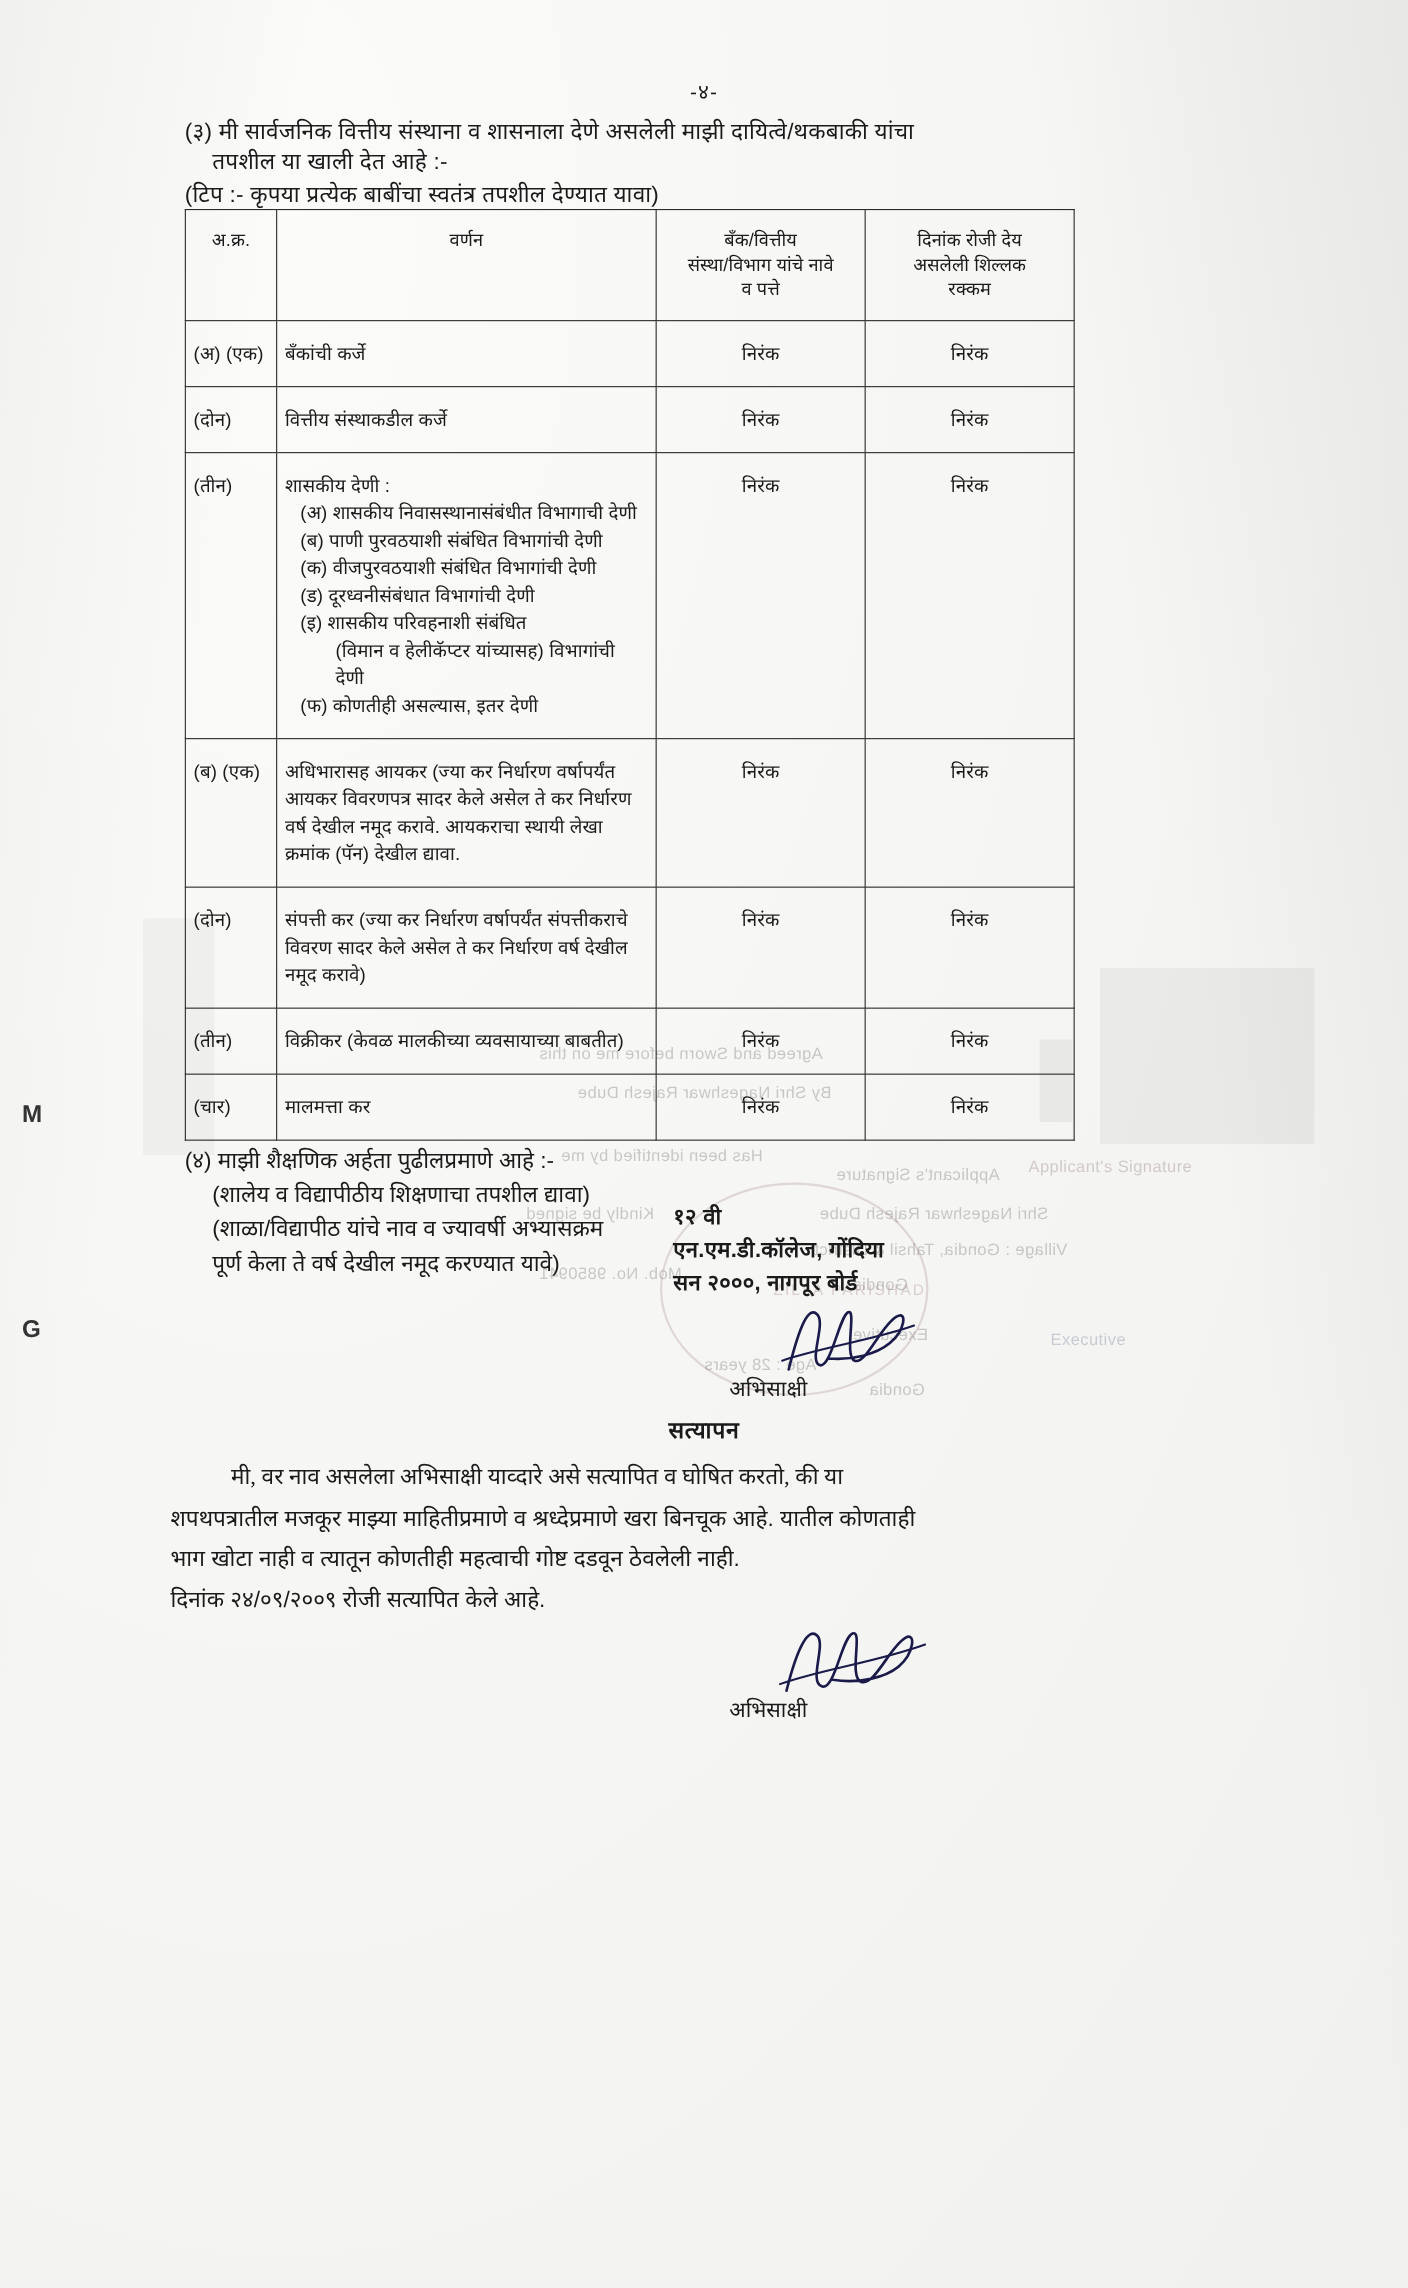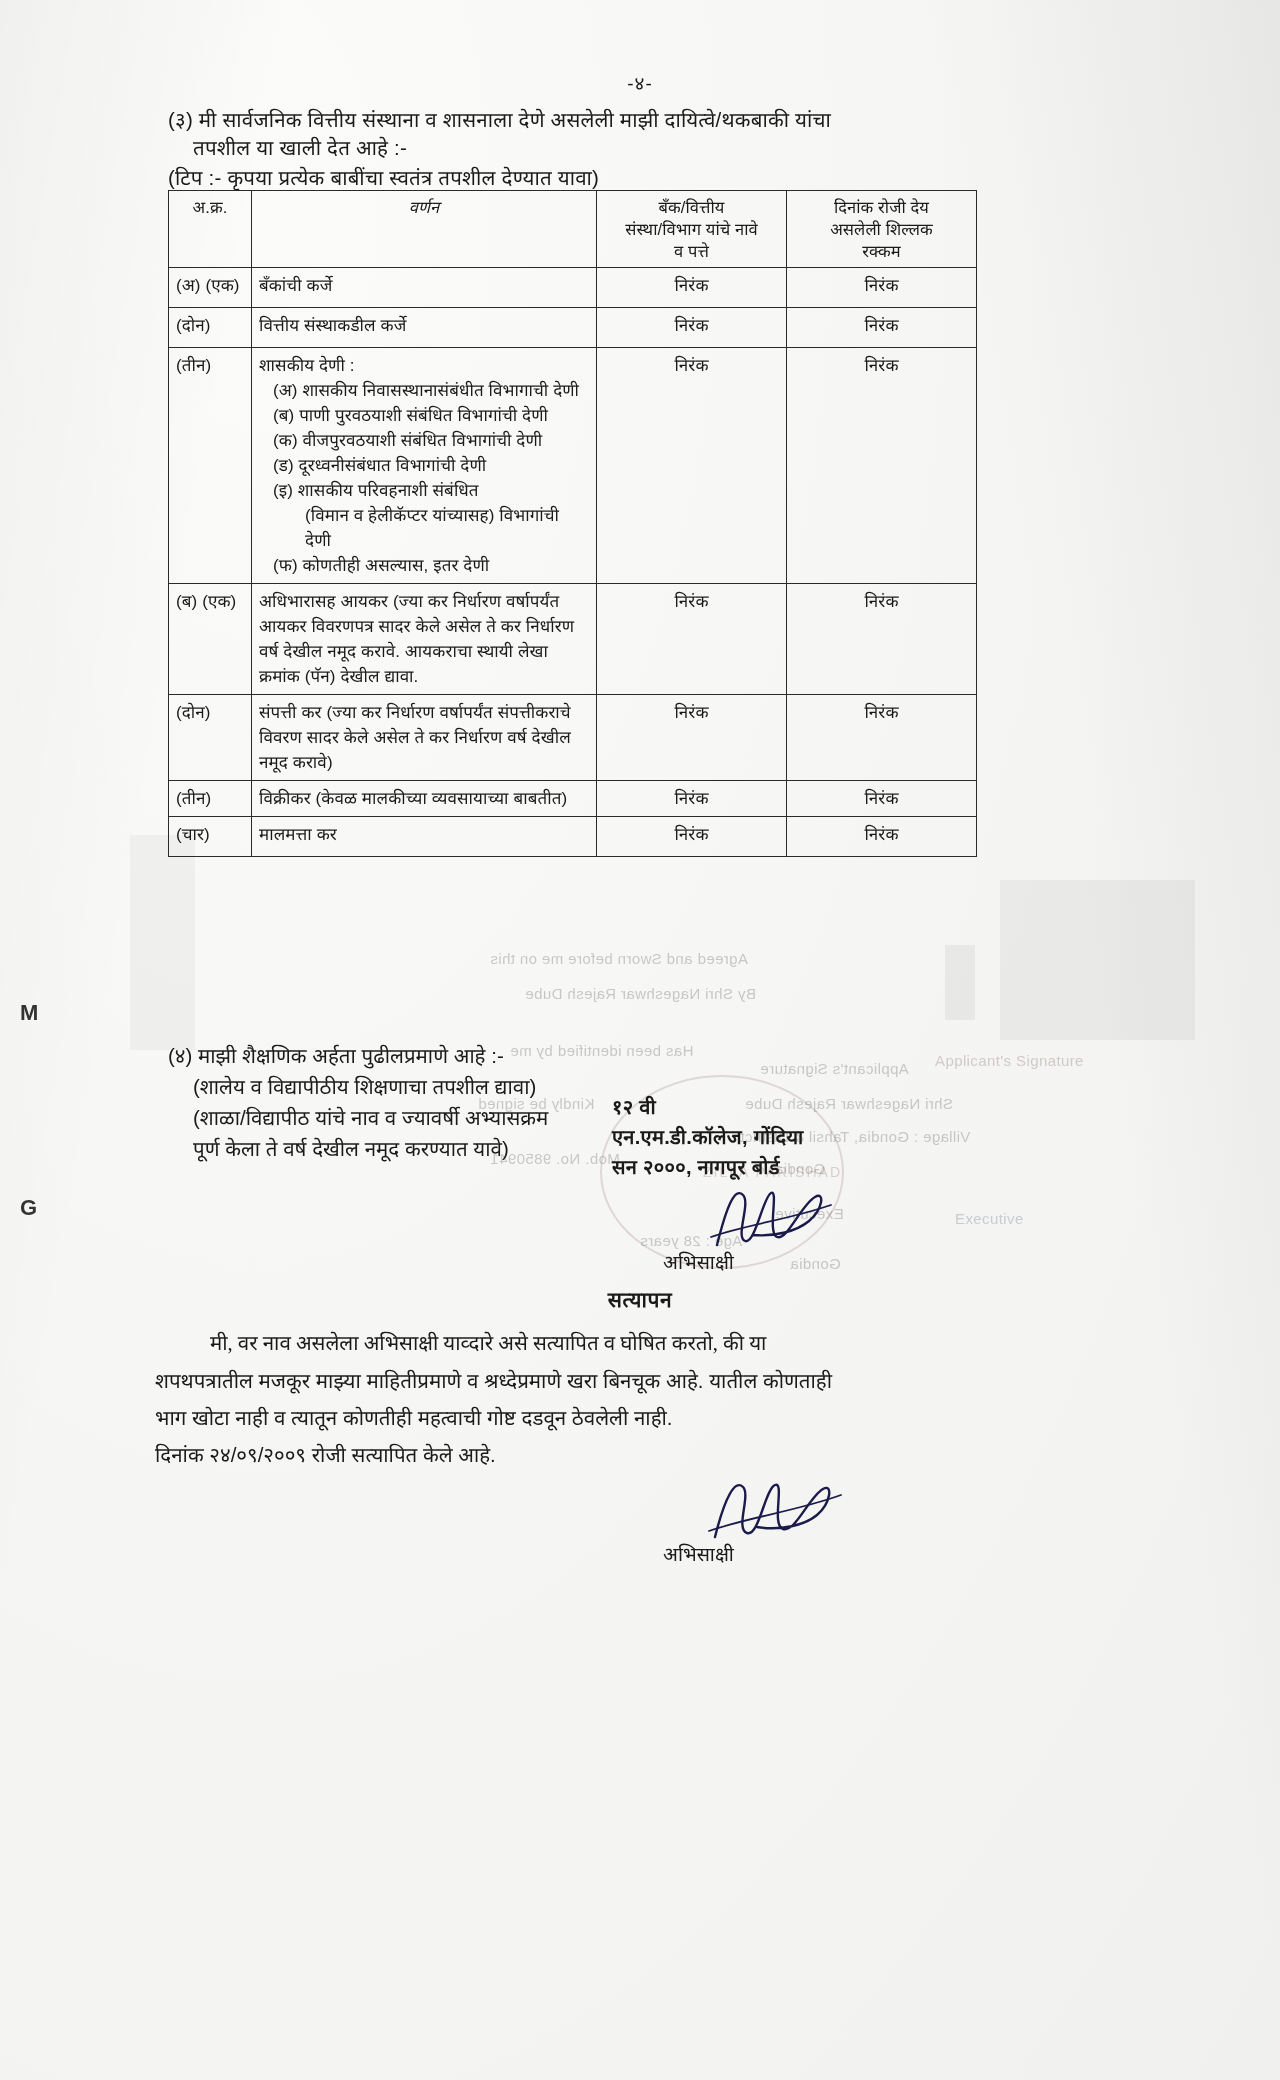--- a/index.html
+++ b/index.html
@@ -62,36 +62,36 @@
   table.main {
     position: absolute;
     left: 168px;
     top: 190px;
     width: 748px;
     border-collapse: collapse;
     table-layout: fixed;
   }
   table.main td, table.main th {
     border: 1.3px solid #2a2a2a;
-    padding: 5px 7px;
+    padding: 17px 7px;
     font-size: 17px;
     line-height: 25px;
     font-weight: normal;
     vertical-align: top;
     letter-spacing: 0.1px;
     margin-top: 28px;
   }
   table.main th {
     text-align: center;
     vertical-align: top;
     font-size: 16.5px;
     line-height: 22px;
   }
   .c-sr   { width: 68px; }
-  .c-desc { width: 330px; font-style: italic; }
+  .c-desc { width: 330px; }
   .c-bank { width: 175px; }
   .c-amt  { width: 175px; }
   .nil    { text-align: center; vertical-align: bottom; font-size: 16.5px; }
   .nilmid { text-align: center; vertical-align: middle; font-size: 16.5px; }
 
   .sub {
     display: block;
     padding-left: 14px;
     text-indent: 0;
   }

